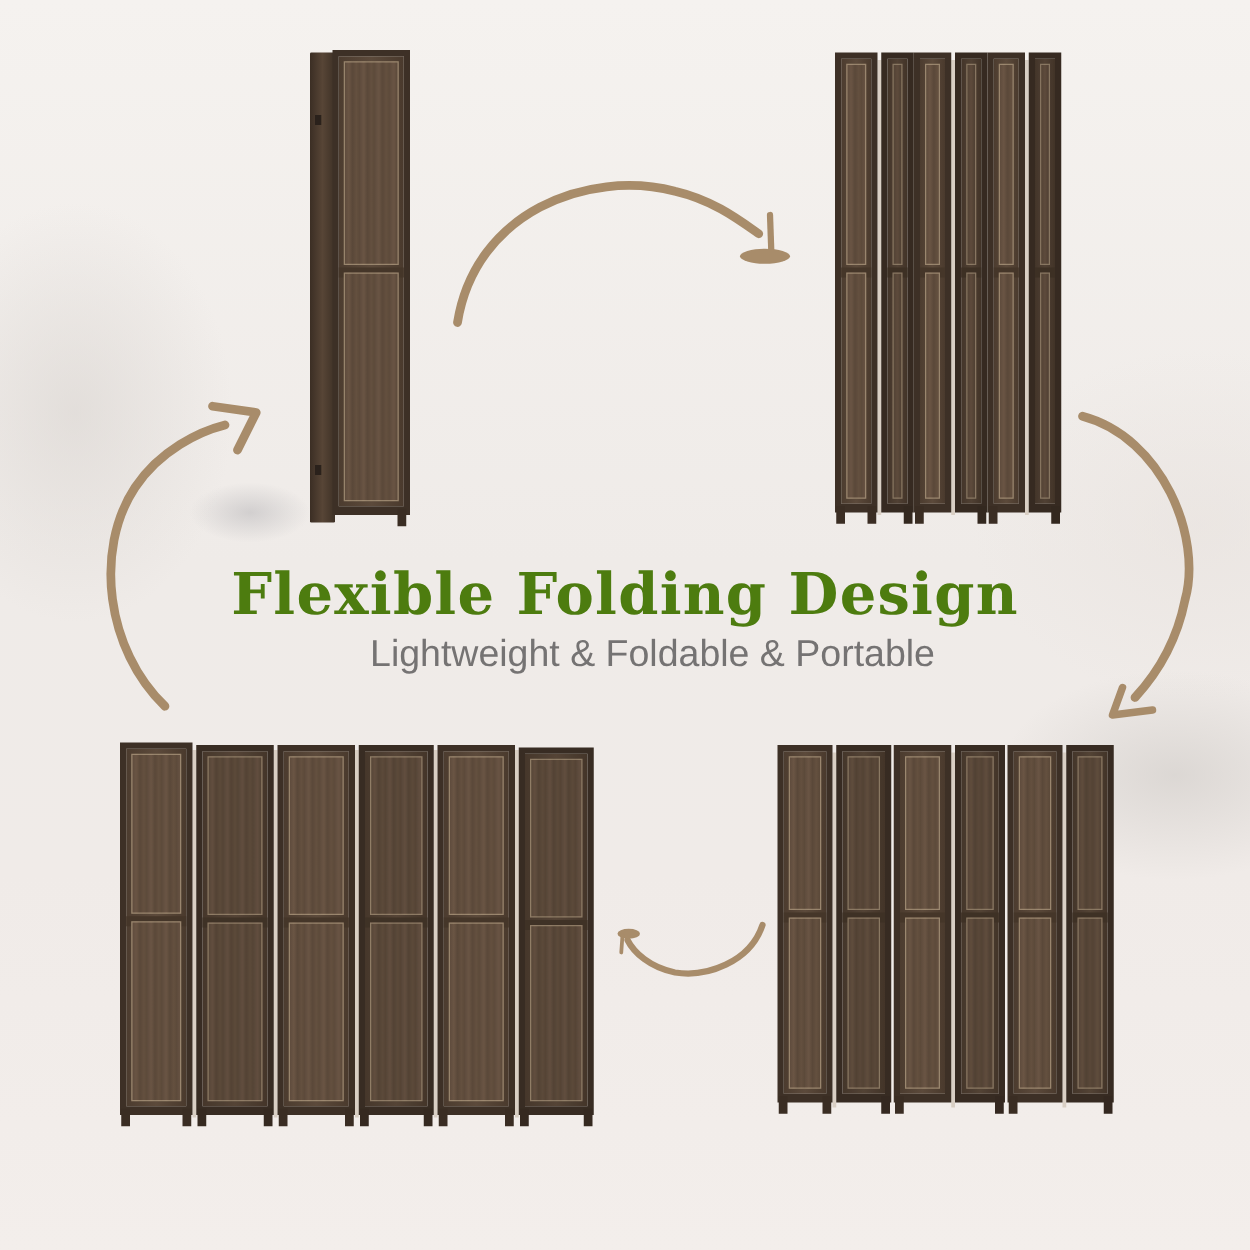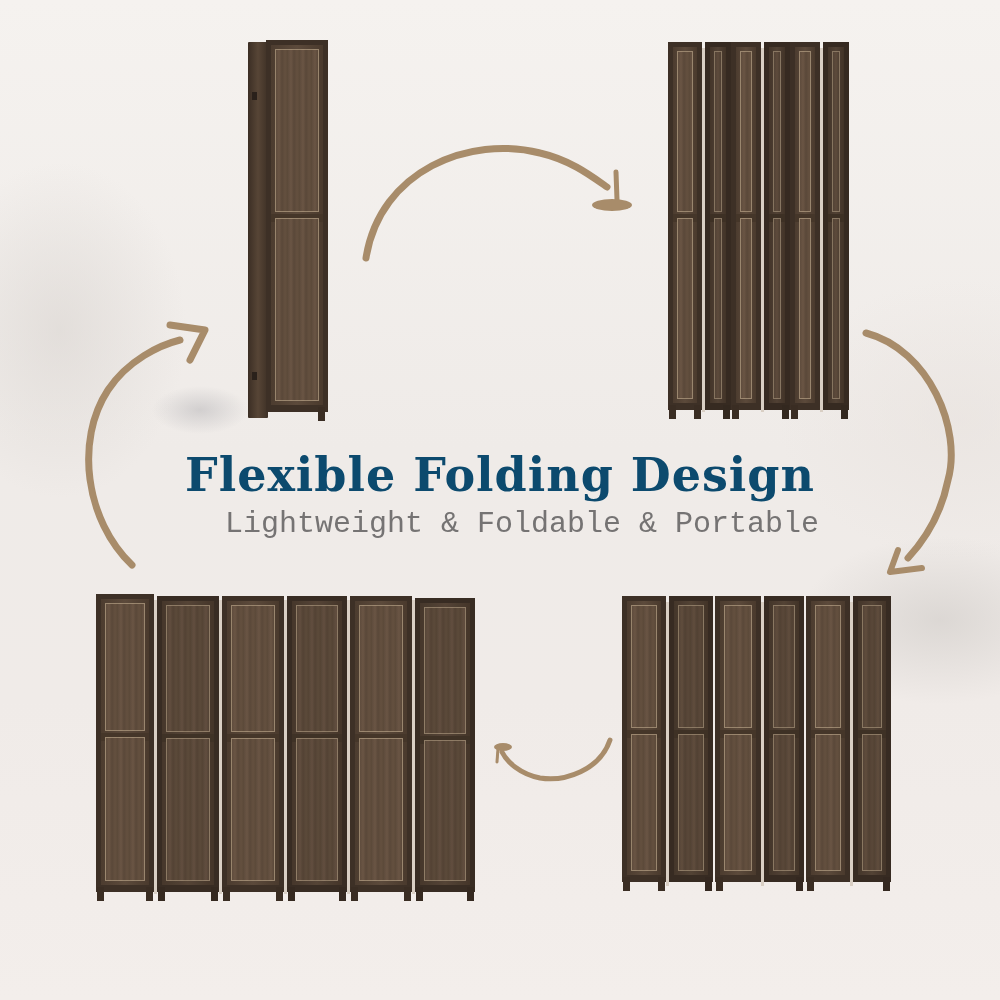--- a/index.html
+++ b/index.html
@@ -41,25 +41,25 @@
     position: absolute; bottom: -16px; width: 7px; height: 14px; background: #3a2d23;
   }
   .panel .leg.l { left: -4px; }
   .panel .leg.r { right: -4px; }
   .gap { width: 3px; background: #d9cfc4; align-self: stretch; margin-top: 6px; }
   .hinge { position: absolute; width: 5px; height: 8px; background: #2a211b; }
 
   .title {
     position: absolute; left: 0; right: 0; top: 448px; text-align: center;
     font-family: "DejaVu Serif", serif; font-weight: bold;
-    font-size: 46px; letter-spacing: 1px; color: #0c4a6e;
+    font-size: 46px; letter-spacing: 1px; color: #4d7c0f;
   }
   .subtitle {
     position: absolute; left: 0; right: 0; top: 507px; text-align: center;
-    font-family: Liberation Mono, monospace; font-size: 30px; color: #757373; padding-left: 44px;
+    font-family: Liberation Sans, sans-serif; font-size: 30px; color: #757373; padding-left: 44px;
   }
   svg.arrows { position: absolute; left: 0; top: 0; }
 </style>
 </head>
 <body>
 
 <div class="bg"></div>
 
 <div class="scene" style="left:248px; top:40px; width:84px; height:382px;">
   <div style="position:absolute; left:0; top:2px; width:20px; height:376px; background:linear-gradient(90deg,#3b2e24,#574536,#3e3126); border-radius:1px;"></div>

